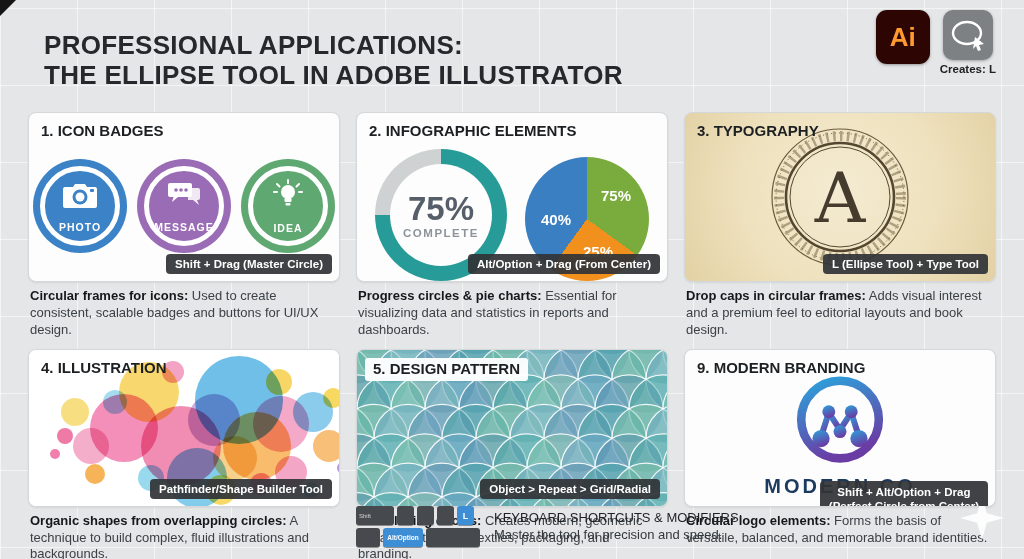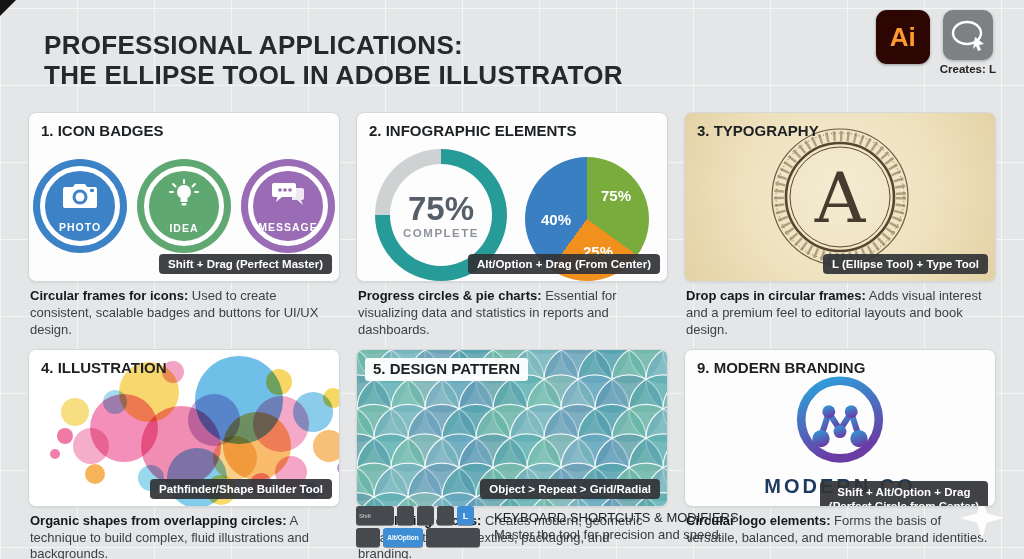--- a/index.html
+++ b/index.html
@@ -116,51 +116,51 @@
             <div class="badge-inner">
               <svg width="38" height="30" viewBox="0 0 38 30" style="color: rgb(59, 130, 198);">
                 <path d="M4 7 h8 l2-3 h10 l2 3 h8 a2 2 0 0 1 2 2 v17 a2 2 0 0 1-2 2 H4 a2 2 0 0 1-2-2 V9 a2 2 0 0 1 2-2 Z" fill="#fff"></path>
                 <circle cx="19" cy="17" r="7.5" fill="currentColor"></circle>
                 <circle cx="19" cy="17" r="4.5" fill="#fff"></circle>
                 <rect x="29" y="9" width="4" height="3" rx="1" fill="currentColor"></rect>
               </svg>
               <div class="badge-label">PHOTO</div>
             </div>
           </div>
+          <div class="badge" style="--c: #9a6cb5;">
+            <div class="badge-inner">
+              <svg width="36" height="30" viewBox="0 0 36 30" style="color: rgb(154, 108, 181);">
+                <path d="M22 8 h10 a2 2 0 0 1 2 2 v8 a2 2 0 0 1-2 2 h-1 l2 5 -6-5 h-5 Z" fill="#fff" opacity=".85"></path>
+                <path d="M4 3 h20 a2 2 0 0 1 2 2 v10 a2 2 0 0 1-2 2 H12 l-6 5 1.5-5 H4 a2 2 0 0 1-2-2 V5 a2 2 0 0 1 2-2 Z" fill="#fff"></path>
+                <circle cx="10" cy="10" r="1.8" fill="currentColor"></circle>
+                <circle cx="15" cy="10" r="1.8" fill="currentColor"></circle>
+                <circle cx="20" cy="10" r="1.8" fill="currentColor"></circle>
+              </svg>
+              <div class="badge-label">MESSAGE</div>
+            </div>
+          </div>
           <div class="badge" style="--c: #5fa871;">
             <div class="badge-inner">
               <svg width="34" height="32" viewBox="0 0 34 32" style="color: rgb(95, 168, 113);">
                 <circle cx="17" cy="13" r="7" fill="#fff"></circle>
                 <rect x="13.5" y="19" width="7" height="4" rx="1" fill="#fff"></rect>
                 <rect x="14.5" y="24" width="5" height="2.5" rx="1" fill="#fff"></rect>
                 <g stroke="#fff" stroke-width="2" stroke-linecap="round">
                   <line x1="17" y1="1" x2="17" y2="4"></line>
                     <line x1="6" y1="5" x2="8.5" y2="7.5"></line>
                   <line x1="28" y1="5" x2="25.5" y2="7.5"></line>
                     <line x1="3" y1="13" x2="6" y2="13"></line>
                   <line x1="31" y1="13" x2="28" y2="13"></line>
                 </g>
               </svg>
               <div class="badge-label">IDEA</div>
             </div>
           </div>
-          <div class="badge" style="--c: #9a6cb5;">
-            <div class="badge-inner">
-              <svg width="36" height="30" viewBox="0 0 36 30" style="color: rgb(154, 108, 181);">
-                <path d="M22 8 h10 a2 2 0 0 1 2 2 v8 a2 2 0 0 1-2 2 h-1 l2 5 -6-5 h-5 Z" fill="#fff" opacity=".85"></path>
-                <path d="M4 3 h20 a2 2 0 0 1 2 2 v10 a2 2 0 0 1-2 2 H12 l-6 5 1.5-5 H4 a2 2 0 0 1-2-2 V5 a2 2 0 0 1 2-2 Z" fill="#fff"></path>
-                <circle cx="10" cy="10" r="1.8" fill="currentColor"></circle>
-                <circle cx="15" cy="10" r="1.8" fill="currentColor"></circle>
-                <circle cx="20" cy="10" r="1.8" fill="currentColor"></circle>
-              </svg>
-              <div class="badge-label">MESSAGE</div>
-            </div>
-          </div>
-        </div>
-        <div class="tag">Shift + Drag (Perfect Master)</div>
+        </div>
+        <div class="tag">Shift + Drag (Master Circle)</div>
       </div>
       <p class="desc"><b>Circular frames for icons:</b><span> Used to create consistent, scalable badges and buttons for UI/UX design.</span></p>
     </section>
 
     <section class="cell row1">
       <div class="card">
         <div class="ptitle">2. INFOGRAPHIC ELEMENTS</div>
         <div class="charts">
           <div class="donut" id="donut" style="background: conic-gradient(rgb(39, 155, 151) 0deg, rgb(39, 155, 151) 270deg, rgb(207, 210, 210) 270deg, rgb(207, 210, 210) 360deg);">
             <div class="donut-hole">

